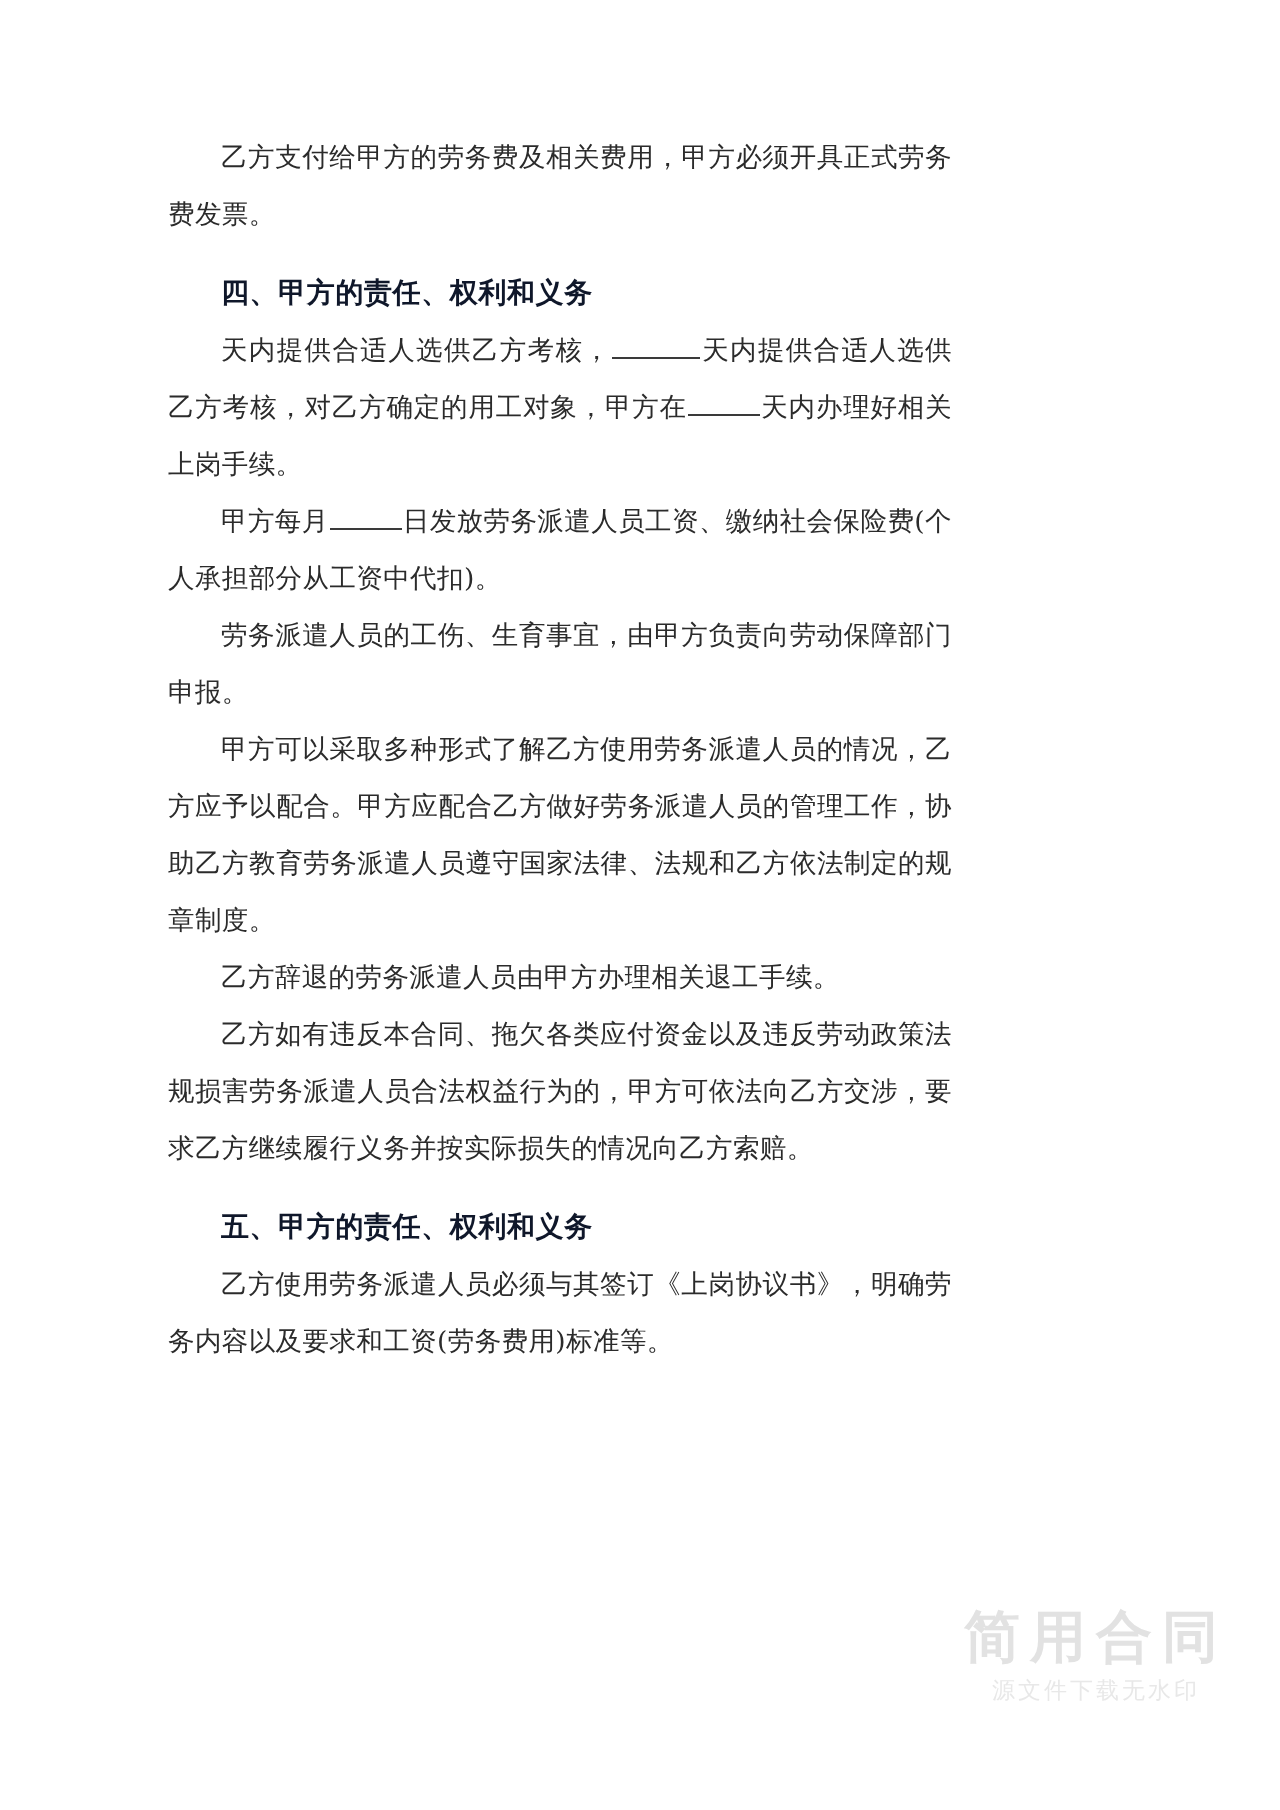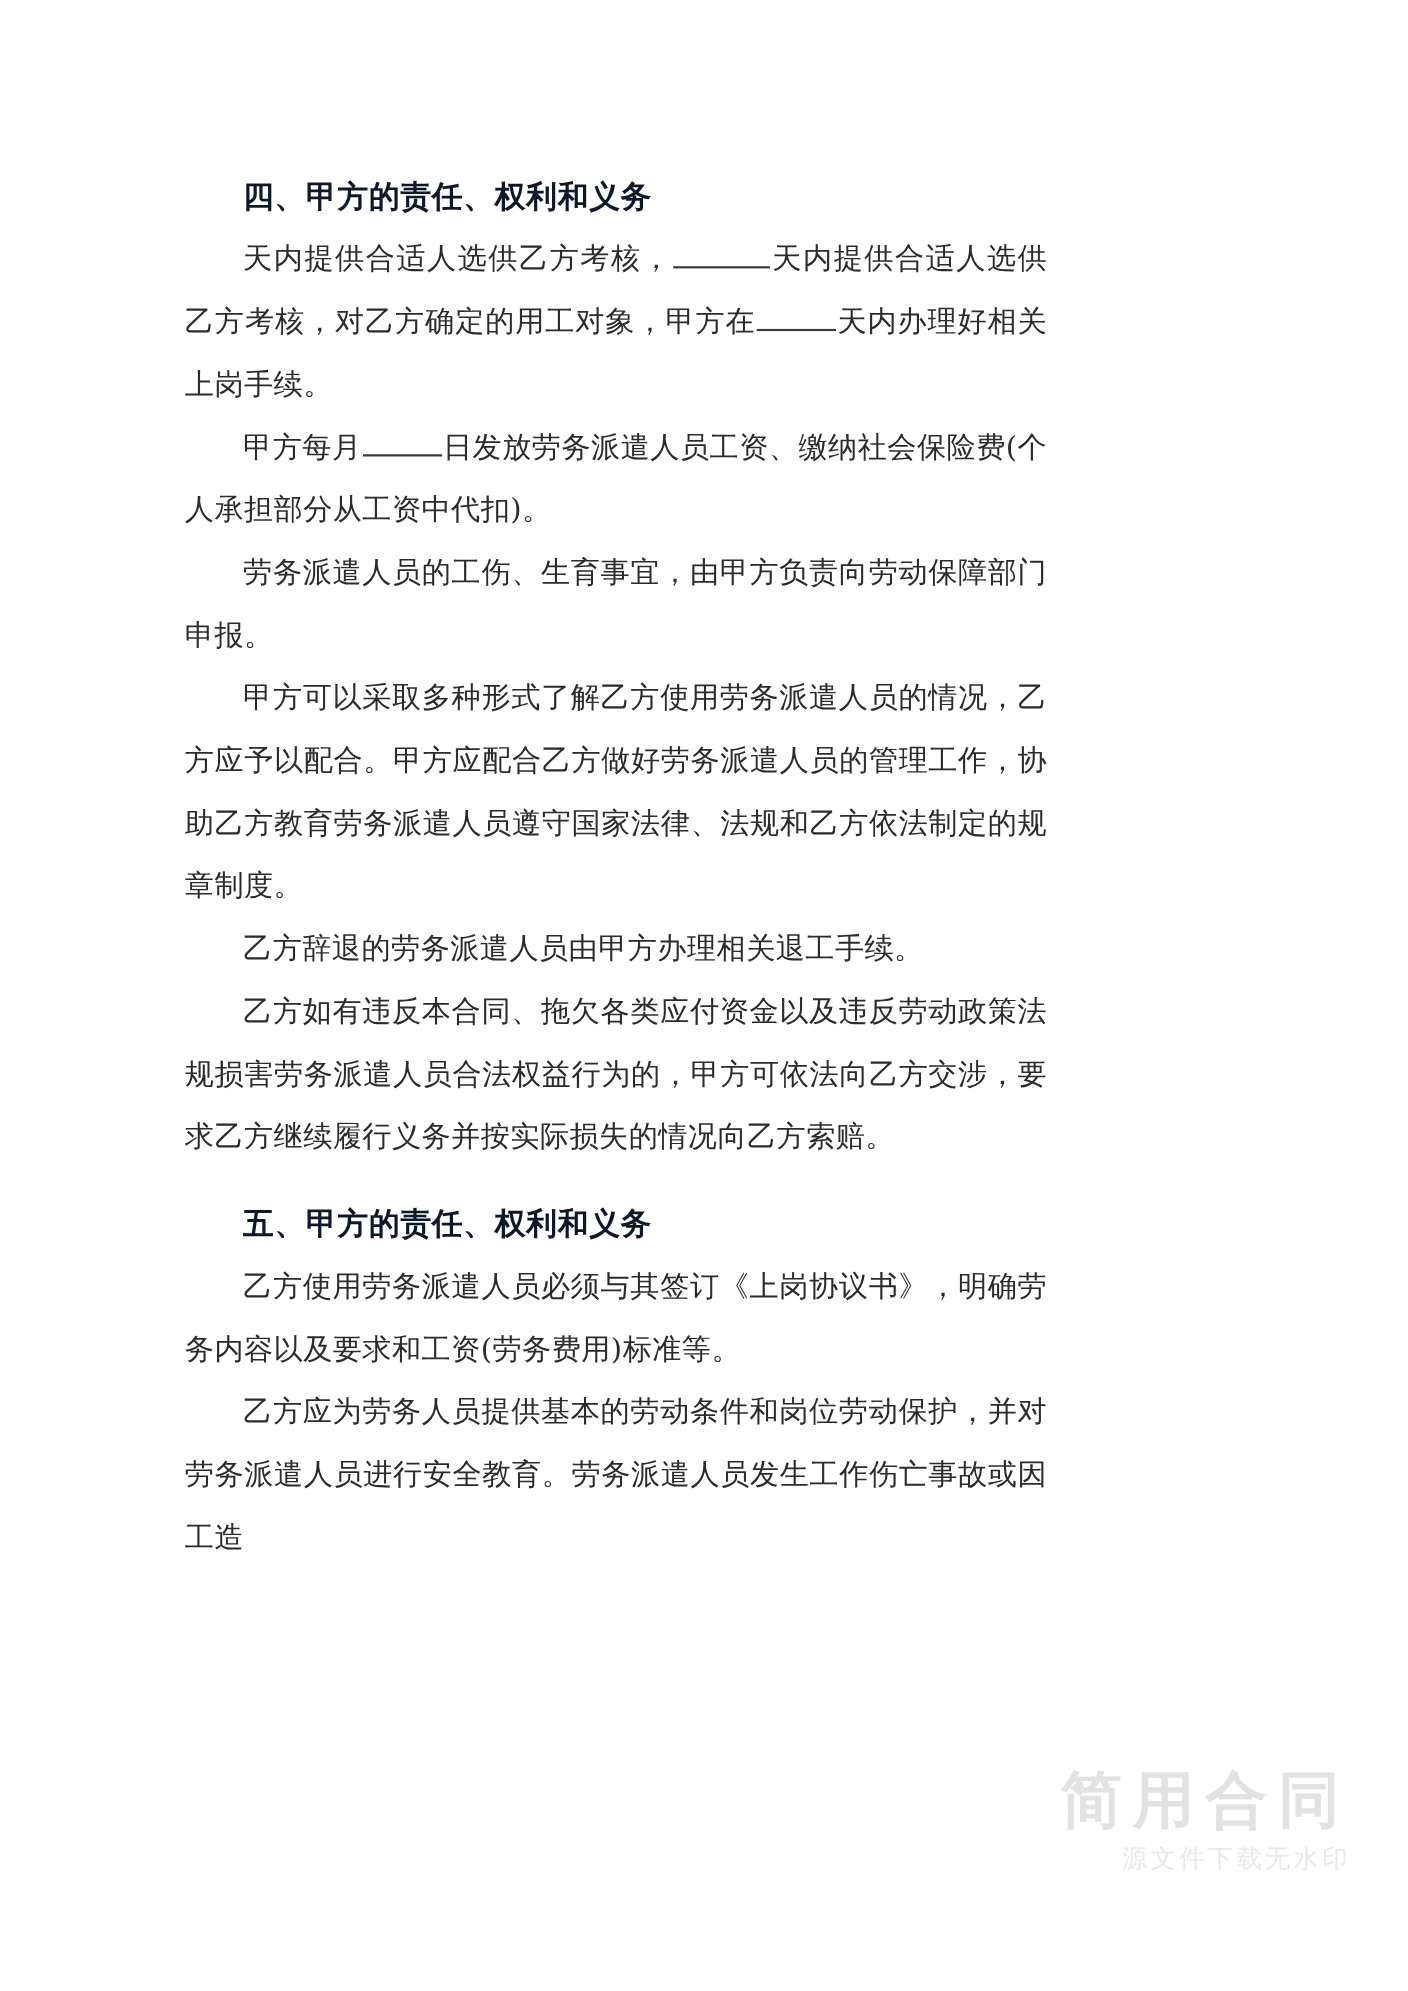--- a/index.html
+++ b/index.html
@@ -51,21 +51,21 @@
     height: 1.05em;
     margin: 0 1px;
   }
   .blank.w6 { width: 88px; }
   .blank.w5 { width: 72px; }
   
   #watermark {
     position: absolute;
     right: 52px;
     bottom: 108px;
-    text-align: right;
+    text-align: center;
     pointer-events: none;
     user-select: none;
   }
   #wm-main {
     font-family: "DejaVu Sans", "Liberation Sans", sans-serif;
     font-weight: 700;
     font-size: 56px;
     letter-spacing: 10px;
     color: #e2e2e2;
     line-height: 1;
@@ -82,20 +82,21 @@
     white-space: nowrap;
   }
 </style>
 </head>
 <body>
 
 <div id="page">
 
   <div id="doc-body">
 
+    <p class="para">乙方支付给甲方的劳务费及相关费用，甲方必须开具正式劳务费发票。</p>
 
     <p class="heading gap-before">四、甲方的责任、权利和义务</p>
 
     <p class="para">
       <span>天内提供合适人选供乙方考核，</span><span class="blank w6"></span><span>天内提供合适人选供乙方考核，对乙方确定的用工对象，甲方在</span><span class="blank w5"></span><span>天内办理好相关上岗手续。</span>
     </p>
 
     <p class="para">
       <span>甲方每月</span><span class="blank w5"></span><span>日发放劳务派遣人员工资、缴纳社会保险费(个人承担部分从工资中代扣)。</span>
     </p>
@@ -105,21 +106,20 @@
     <p class="para">甲方可以采取多种形式了解乙方使用劳务派遣人员的情况，乙方应予以配合。甲方应配合乙方做好劳务派遣人员的管理工作，协助乙方教育劳务派遣人员遵守国家法律、法规和乙方依法制定的规章制度。</p>
 
     <p class="para">乙方辞退的劳务派遣人员由甲方办理相关退工手续。</p>
 
     <p class="para">乙方如有违反本合同、拖欠各类应付资金以及违反劳动政策法规损害劳务派遣人员合法权益行为的，甲方可依法向乙方交涉，要求乙方继续履行义务并按实际损失的情况向乙方索赔。</p>
 
     <p class="heading gap-before">五、甲方的责任、权利和义务</p>
 
     <p class="para">乙方使用劳务派遣人员必须与其签订《上岗协议书》，明确劳务内容以及要求和工资(劳务费用)标准等。</p>
 
-    <p class="para">乙方应为劳务人员提供基本的劳动条件和岗位劳动保护，并对劳务派遣人员进行安全教育。劳务派遣人员发生工作伤亡事故或因工造</p>
 
   </div>
 
   <div id="watermark">
     <div id="wm-main">简用合同</div>
     <div id="wm-sub">源文件下载无水印</div>
   </div>
 
 </div>
 

